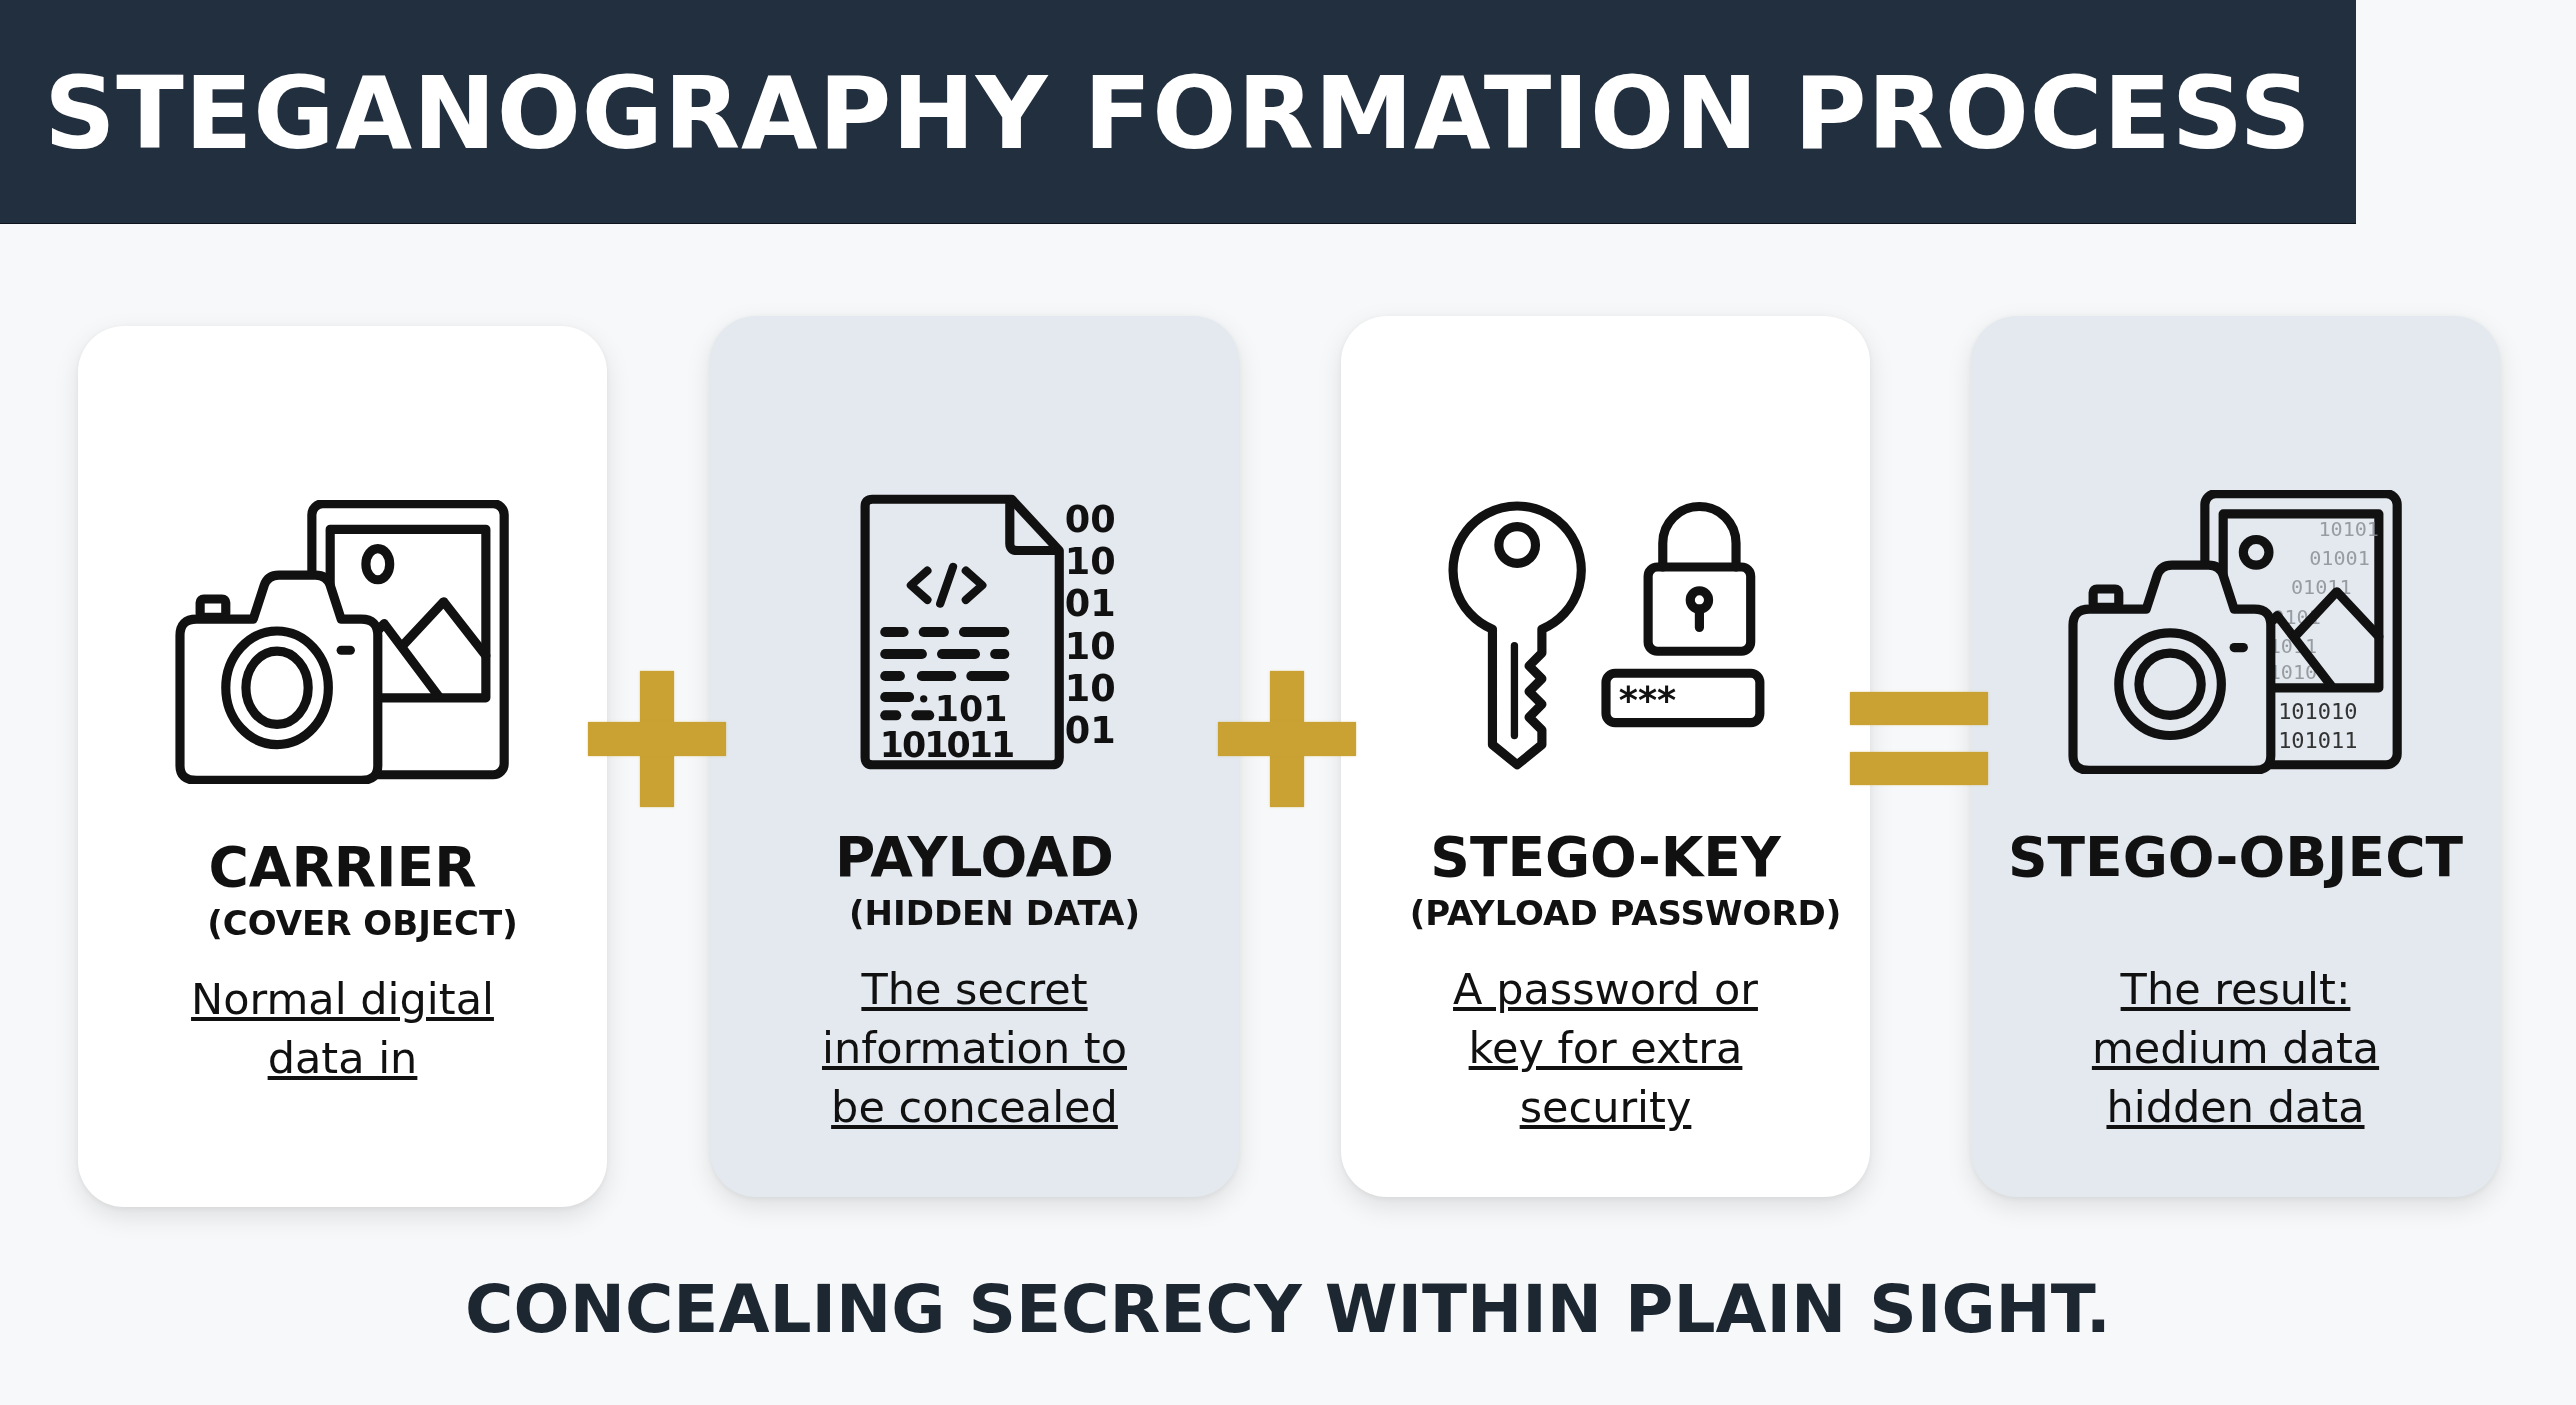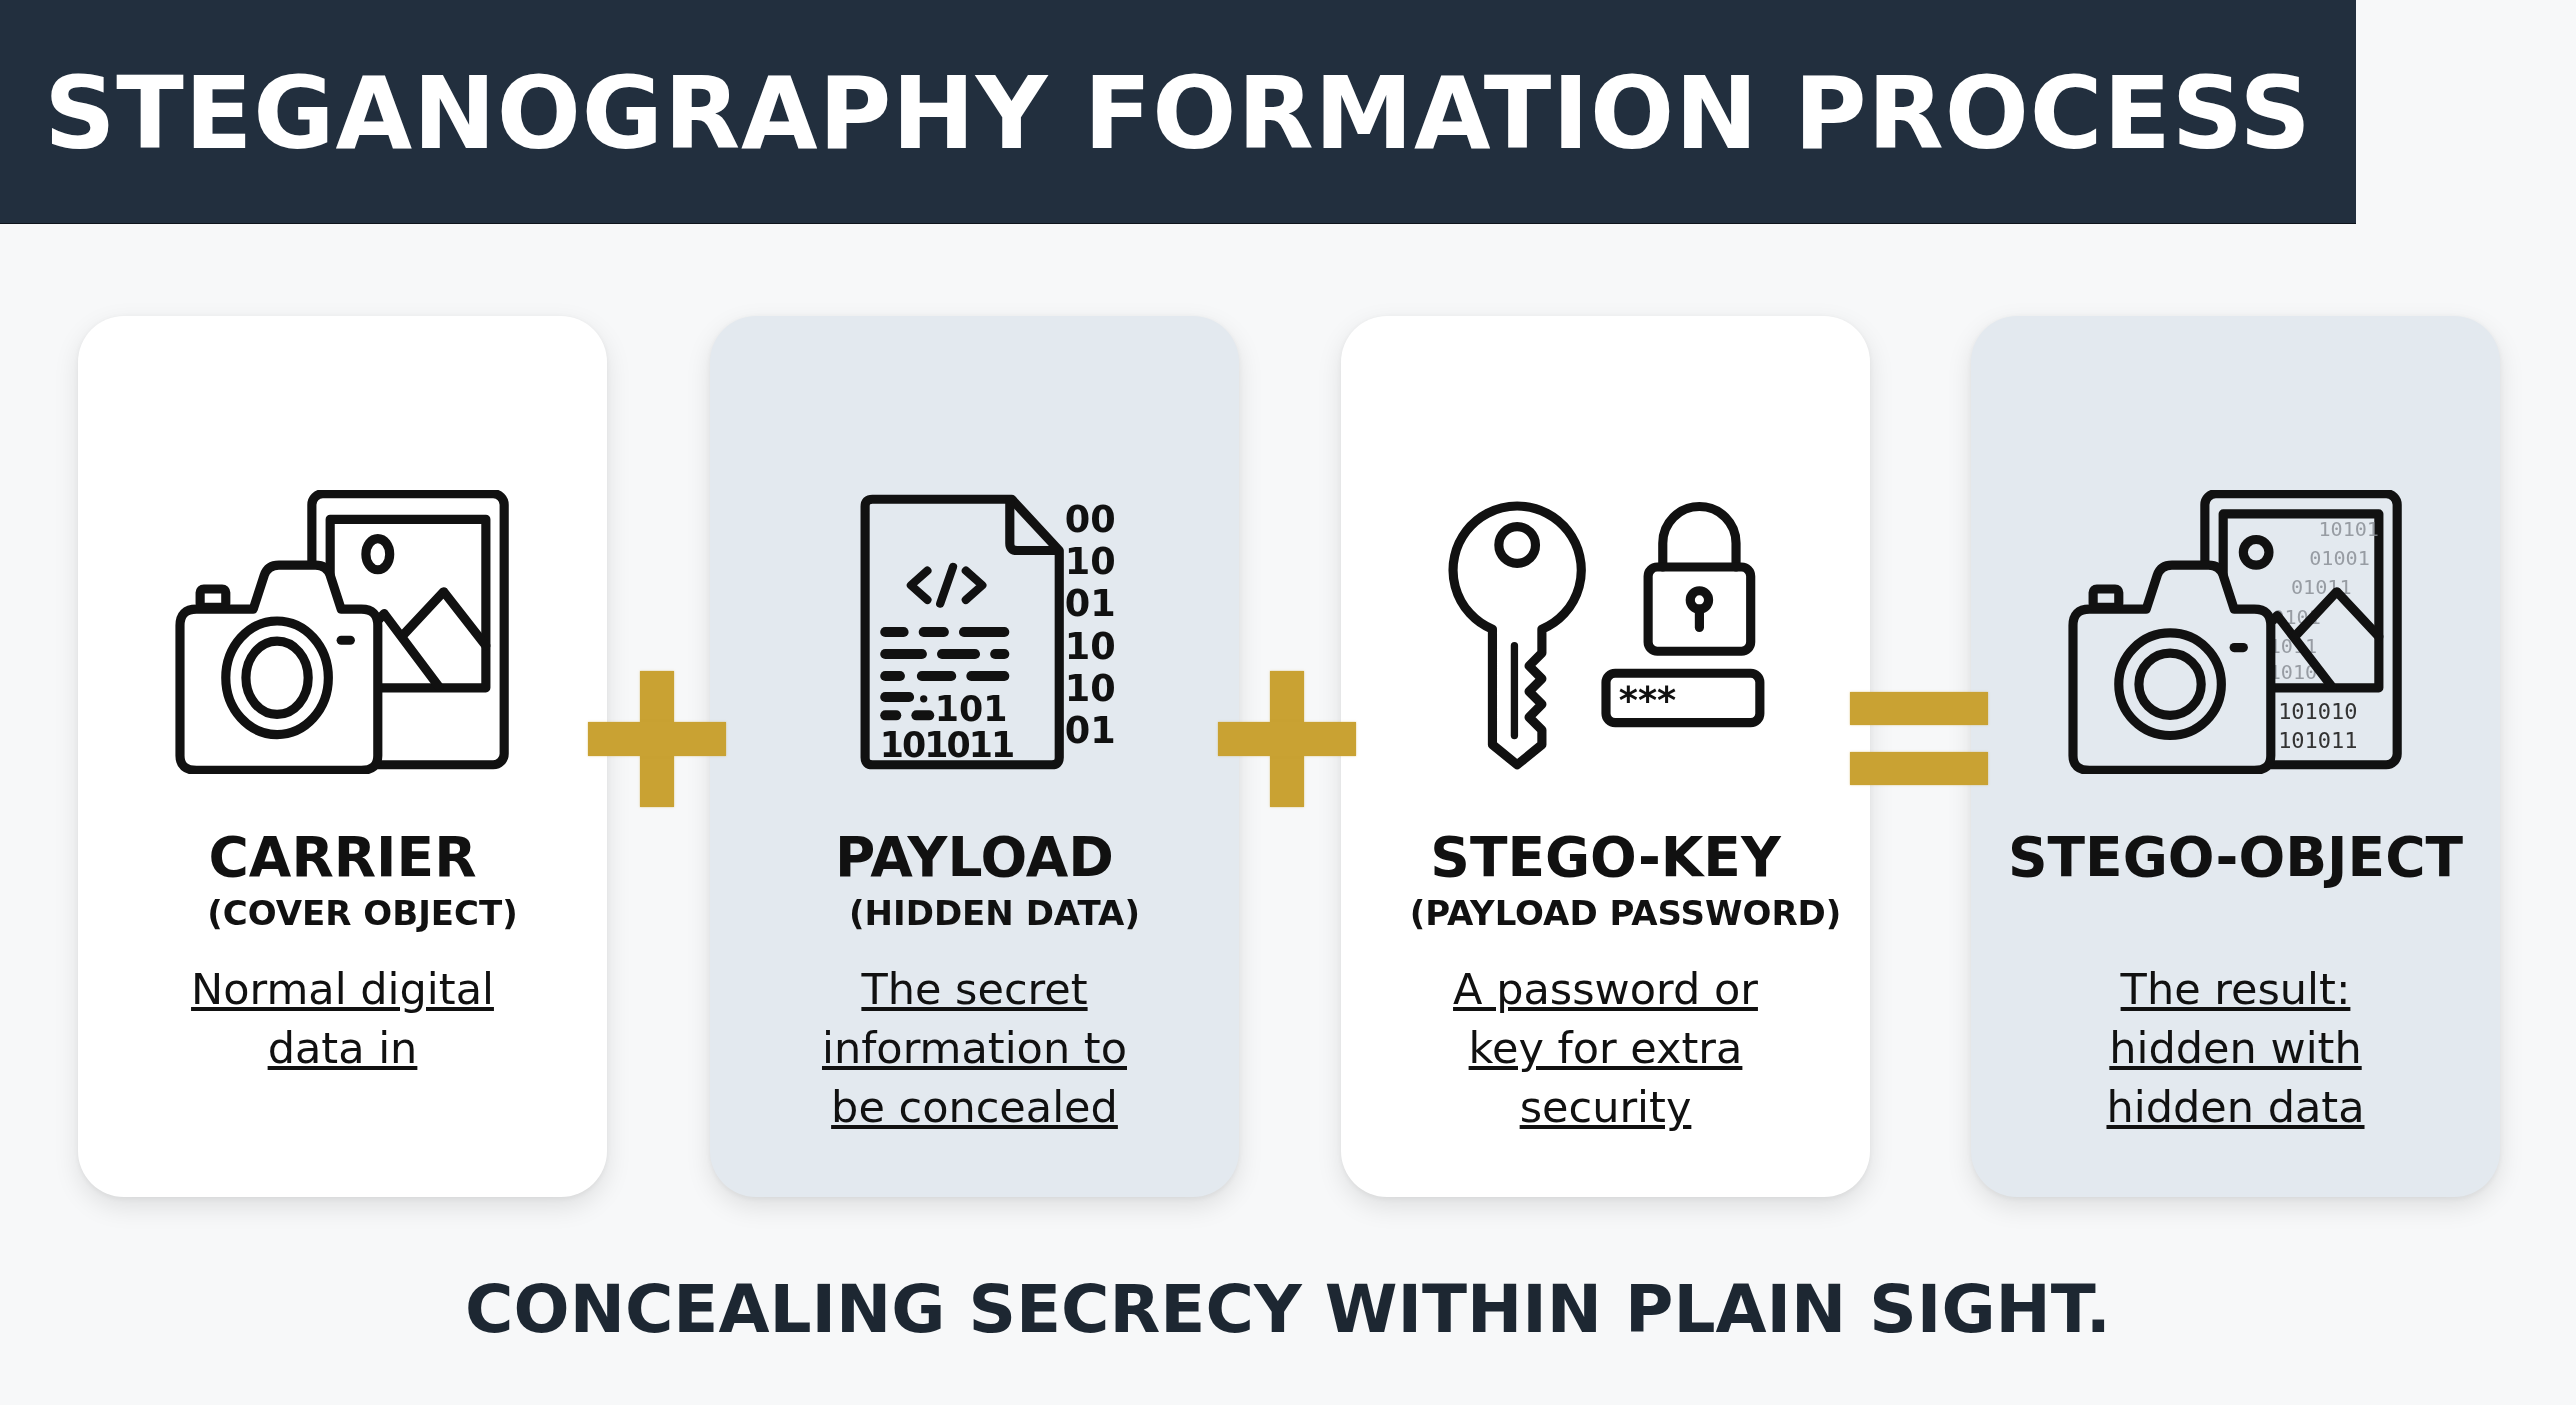--- a/index.html
+++ b/index.html
@@ -99,21 +99,21 @@
       white-space: nowrap;
     }
   </style>
 </head>
 <body>
 
 <div class="header">
   <div class="header-title">STEGANOGRAPHY FORMATION PROCESS</div>
 </div>
 
-<div class="card white" style="left:78px;">
+<div class="card white" style="left:78px;margin-top:10px;">
   <div class="card-icon">
     <svg viewBox="0 0 380 310" fill="none" stroke="#111" stroke-width="10" stroke-linejoin="round" stroke-linecap="round">
 
       <rect x="156" y="4" width="210" height="296" rx="12"></rect>
       <rect x="176" y="32" width="170" height="184"></rect>
       <ellipse cx="228" cy="70" rx="13" ry="17"></ellipse>
       <polyline points="180,195 235,135 295,215"></polyline>
       <polyline points="256,158 300,111 346,170"></polyline>
 
       <path d="M14,226 L14,382" stroke="none"></path>
@@ -227,21 +227,21 @@
       <path d="M30,130 H92 L104,93 Q108,82 120,82 H160 Q172,82 176,93 L188,130 H210 Q228,130 228,148 V290 Q228,306 210,306 H30 Q12,306 12,290 V148 Q12,130 30,130 Z" fill="#e3e9ef"></path>
       <rect x="34" y="108" width="28" height="20" rx="4" fill="#e3e9ef"></rect>
       <circle cx="118" cy="212" r="56"></circle>
       <circle cx="118" cy="212" r="34"></circle>
       <line x1="188" y1="172" x2="198" y2="172"></line>
     </svg>
   </div>
   <div class="card-title">STEGO-OBJECT</div>
   <div class="card-body">
     <span>The result:</span>
-    <span>hidden with</span>
+    <span>medium data</span>
     <span>hidden data</span>
   </div>
 </div>
 
 <div class="operator plus" style="left:588px; top:671px;">
   <div class="v"></div>
     <div class="h"></div>
 </div>
 <div class="operator plus" style="left:1218px; top:671px;">
   <div class="v"></div>

